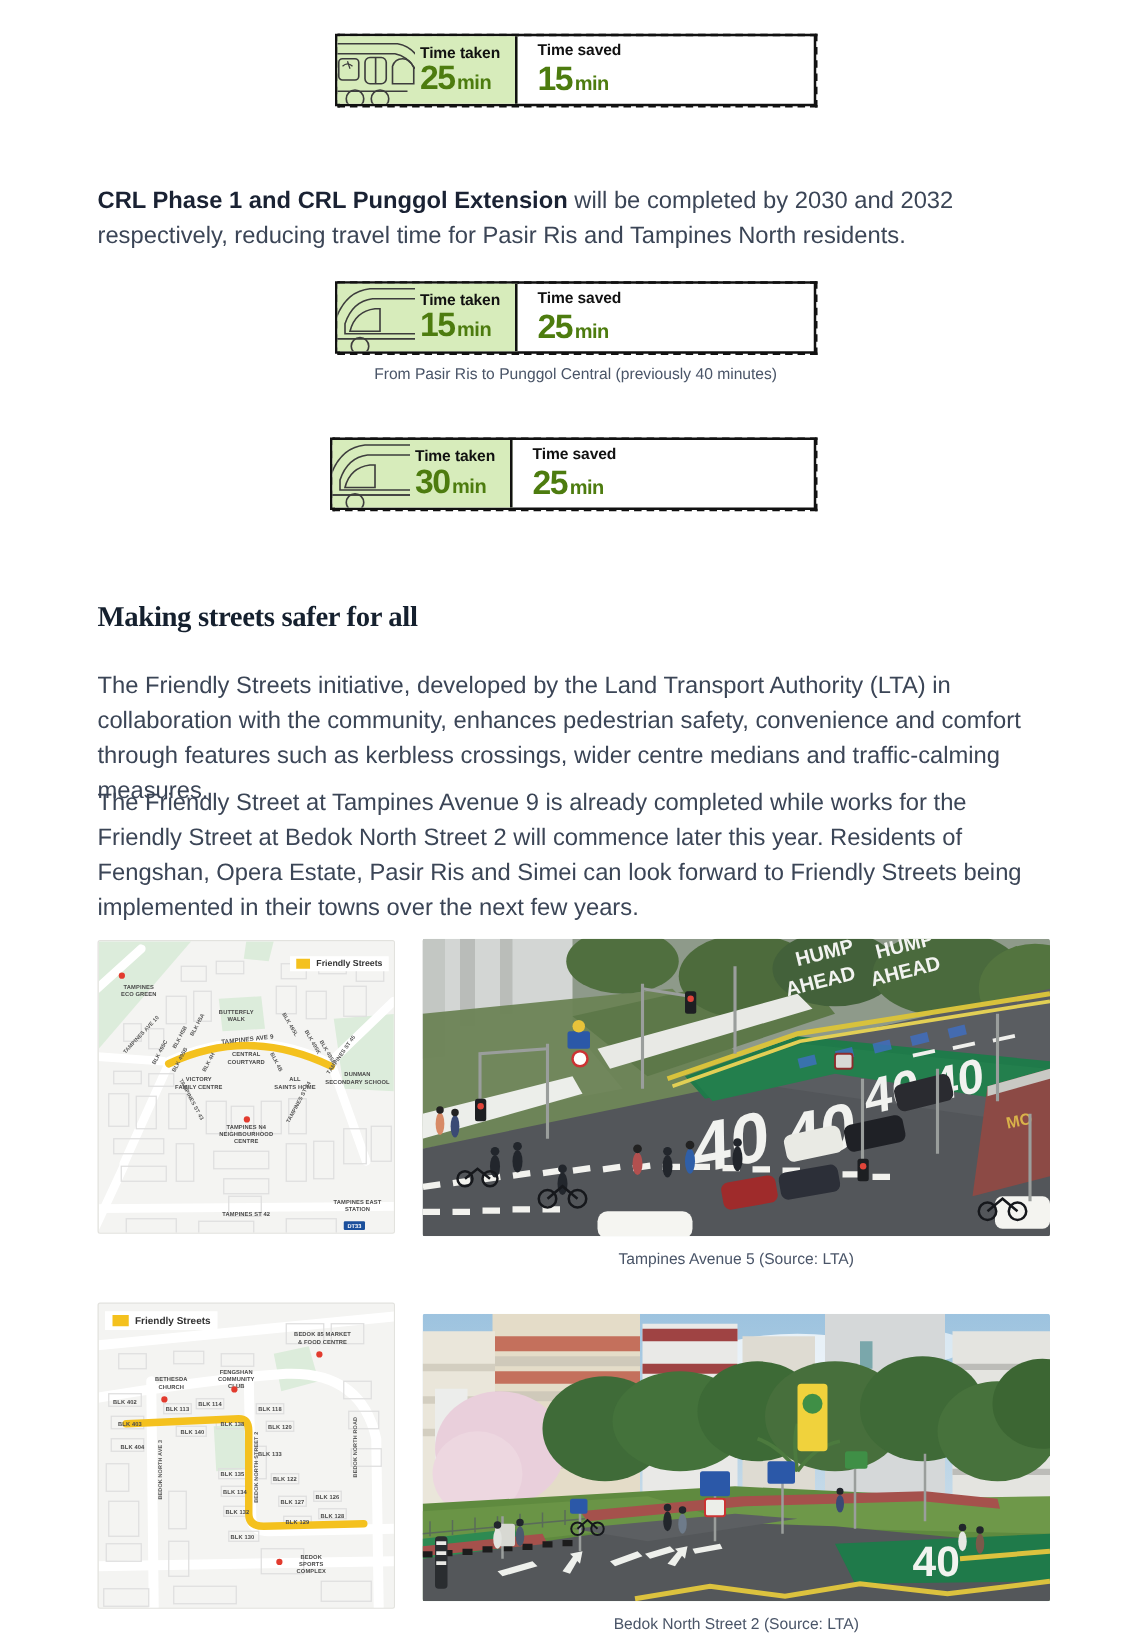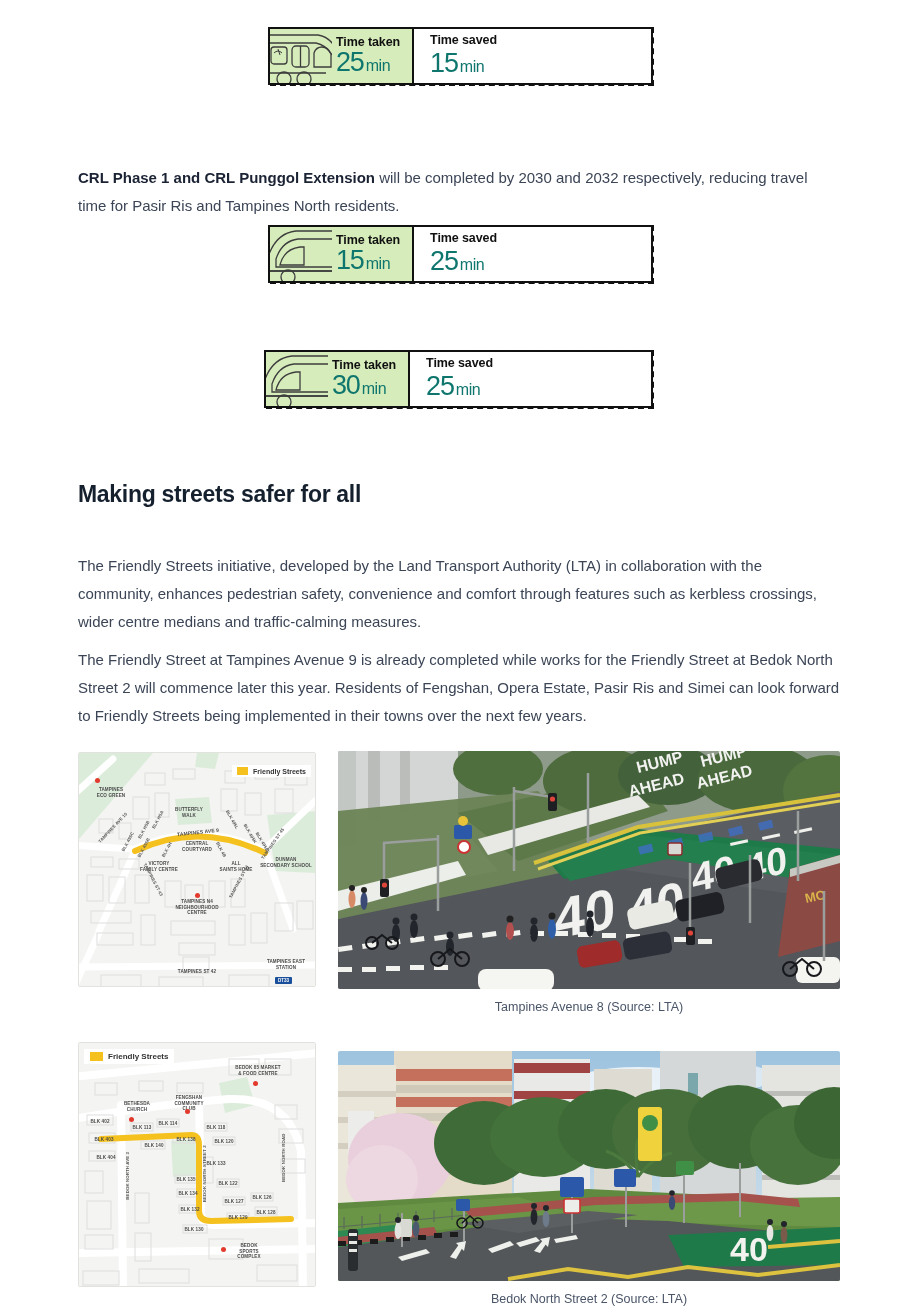--- a/index.html
+++ b/index.html
@@ -66,41 +66,40 @@
     background: transparent;
   }
   .lbl {
     font-size: 12.5px;
     font-weight: bold;
     color: #111111;
     letter-spacing: -0.1px;
     margin-bottom: 1px;
   }
   .val {
-    font-weight: normal;
-    color: #0f766e;
+    font-weight: bold;
+    color: #4d7c0f;
     white-space: nowrap;
   }
   .val .num { font-size: 27px; letter-spacing: -1.2px; }
   .val .unit { font-size: 16px; letter-spacing: -0.4px; margin-left: 2px; }
 
   .fig-caption {
     text-align: center;
     font-size: 12.5px;
     color: #4a5568;
     margin-top: 9px;
   }
 
   
   .para {
     position: absolute;
-    font-size: 15px;
+    font-size: 19px;
     line-height: 28px;
     color: #3b4556;
-    margin-top: 17px;
   }
   .para b { color: #1a2233; font-weight: bold; }
 
   .heading {
     position: absolute;
     font-size: 23px;
     font-weight: bold;
     color: #15202e;
     letter-spacing: -0.3px;
   }
@@ -229,20 +228,21 @@
         <div class="panel-text">
           <div class="lbl">Time taken</div>
           <div class="val"><span class="num">15</span><span class="unit">min</span></div>
         </div>
       </div>
       <div class="saved-panel">
         <div class="lbl">Time saved</div>
         <div class="val"><span class="num">25</span><span class="unit">min</span></div>
       </div>
     </div>
+    <div class="fig-caption">From Pasir Ris to Punggol Central (previously 40 minutes)</div>
   </div>
 
   <div class="time-figure" style="left:264px; top:350px; width:389px;">
     <div class="time-box dashed-right">
       <div class="taken-panel">
         <div class="train-art">
           <svg viewBox="0 0 62 54" preserveAspectRatio="none">
             <g fill="none" stroke="#3d3d3d" stroke-width="1.3">
               <path d="M62 4 L26 4 Q6 6 -2 30 L-2 44 L62 44"></path>
               <path d="M62 12 L28 12 Q12 14 6 32 L6 40 L62 40"></path>
@@ -257,21 +257,21 @@
           <div class="val"><span class="num">30</span><span class="unit">min</span></div>
         </div>
       </div>
       <div class="saved-panel">
         <div class="lbl">Time saved</div>
         <div class="val"><span class="num">25</span><span class="unit">min</span></div>
       </div>
     </div>
   </div>
 
-  <h2 class="heading" style="left:78px; top:481px; margin:0;">Making streets safer for all</h2>
+  <h2 class="heading" style="left:78px; top:481px; margin:0;font-family:Liberation Serif, serif;">Making streets safer for all</h2>
 
   <div class="para" style="left:78px; top:535px; width:762px;">The Friendly Streets initiative, developed by the Land Transport Authority (LTA) in collaboration with the community, enhances pedestrian safety, convenience and comfort through features such as kerbless crossings, wider centre medians and traffic-calming measures.</div>
 
   <div class="para" style="left:78px; top:629px; width:762px;">The Friendly Street at Tampines Avenue 9 is already completed while works for the Friendly Street at Bedok North Street 2 will commence later this year. Residents of Fengshan, Opera Estate, Pasir Ris and Simei can look forward to Friendly Streets being implemented in their towns over the next few years.</div>
 
   <div class="media" style="left:78px; top:752px;">
     <div class="map-card" style="width:238px; height:235px;">
       <svg class="mapsvg" width="238" height="235" viewBox="0 0 238 235">
         <rect x="0" y="0" width="238" height="235" fill="#f4f4f2"></rect>
 
@@ -530,21 +530,21 @@
             <path d="M34 192 L44 184 L54 192"></path>
           <circle cx="100" cy="208" r="7"></circle>
             <circle cx="124" cy="208" r="7"></circle>
             <path d="M100 208 L112 198 L124 208"></path>
           <circle cx="452" cy="218" r="7"></circle>
             <circle cx="476" cy="218" r="7"></circle>
             <path d="M452 218 L464 208 L476 218"></path>
         </g>
       </svg>
     </div>
-    <div class="photo-caption">Tampines Avenue 8 (Source: LTA)</div>
+    <div class="photo-caption">Tampines Avenue 5 (Source: LTA)</div>
   </div>
 
   <div class="media" style="left:78px; top:1042px;">
     <div class="map-card" style="width:238px; height:245px;">
       <svg class="mapsvg" width="238" height="245" viewBox="0 0 238 245">
         <rect x="0" y="0" width="238" height="245" fill="#f4f4f2"></rect>
         <path d="M140 40 L168 34 L176 62 L146 70 Z" fill="#dcecdb"></path>
         <path d="M92 98 L122 96 L124 132 L94 134 Z" fill="#dcecdb"></path>
         <g stroke="#ffffff" stroke-width="8" fill="none" stroke-linecap="round">
           <path d="M-6 76 Q90 60 150 56 Q210 54 222 108 L224 245"></path>

